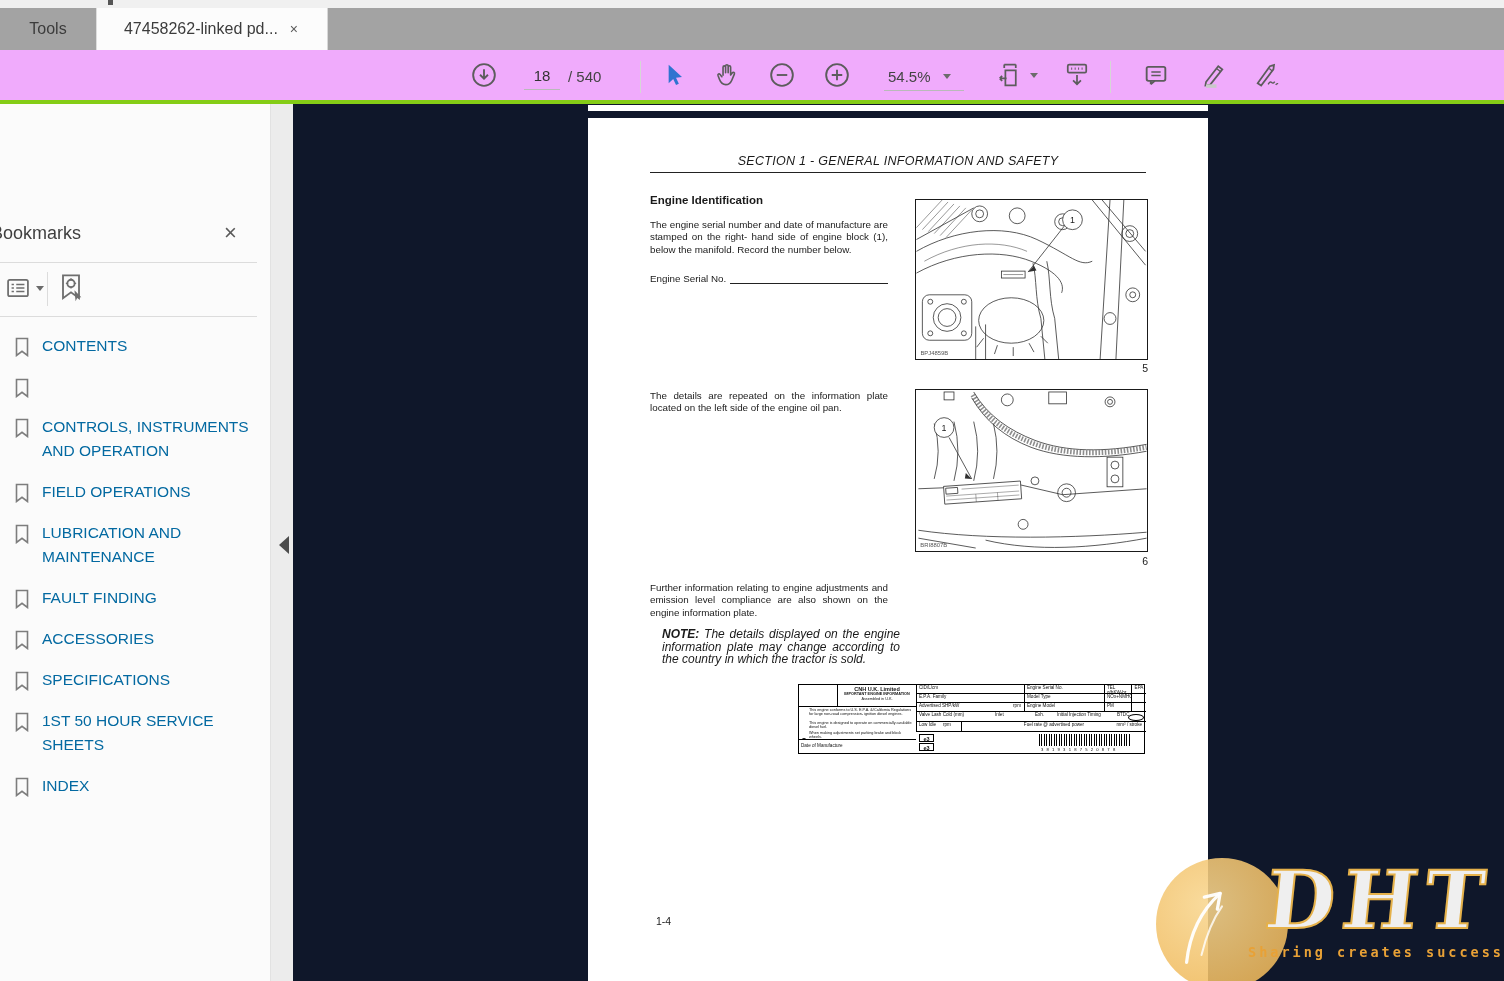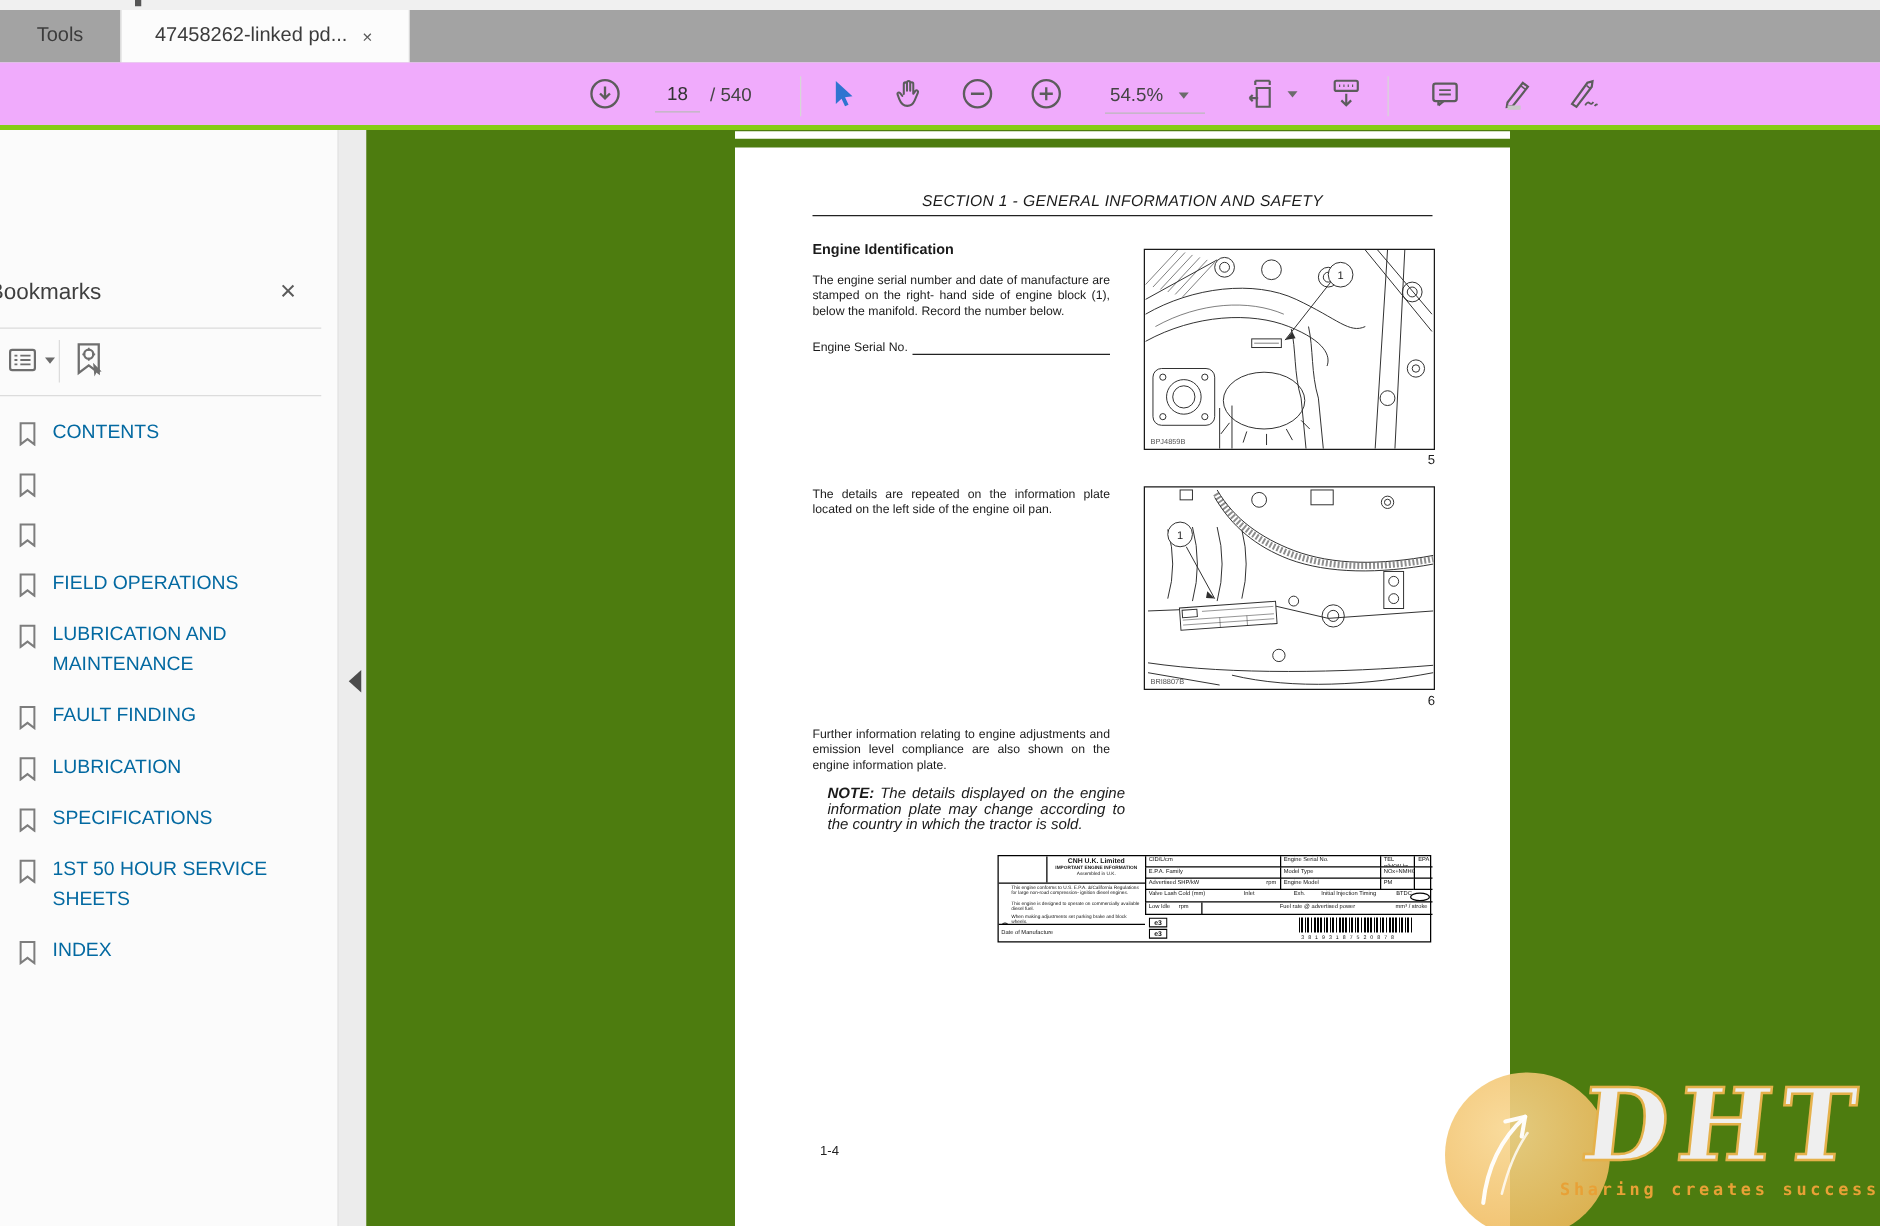--- a/index.html
+++ b/index.html
@@ -42,21 +42,21 @@
   .bm-list { position:absolute; left:0; top:224px; width:262px; }
   .bm-item { display:flex; gap:12px; padding:6px 0 0 14px; margin-bottom:11px; align-items:flex-start; }
   .bm-item .lbl { font-size:15.5px; line-height:24px; color:#0369a1; width:212px; }
   .bm-rib { flex:0 0 auto; margin-top:3px; }
   .sidebar-strip { position:absolute; left:270px; top:104px; width:23px; height:877px;
     background:#ececec; border-left:1px solid #e2e2e2; }
   .collapse-arrow { position:absolute; left:279px; top:536px; width:0; height:0;
     border-top:9px solid transparent; border-bottom:9px solid transparent; border-right:10px solid #4c4c4c; }
 
   
-  .docarea { position:absolute; left:293px; top:104px; width:1211px; height:877px; background:#4d7c0f; }
+  .docarea { position:absolute; left:293px; top:104px; width:1211px; height:877px; background:#0f172a; }
   .prev-page { position:absolute; left:295px; top:1px; width:620px; height:6px; background:#fff; }
   .page { position:absolute; left:295px; top:14px; width:620px; height:863px; background:#fff;
     color:#1a1a1a; }
   .sec-head { position:absolute; left:0; top:36px; width:100%; text-align:center;
     font-style:italic; font-size:12.5px; letter-spacing:0.3px; }
   .sec-rule { position:absolute; left:62px; top:54px; width:496px; border-top:1.5px solid #222; }
   .h-eng { position:absolute; left:62px; top:76px; font-weight:bold; font-size:11.5px; }
   .para { position:absolute; left:62px; width:238px; font-size:9.8px; line-height:12.4px;
     text-align:justify; }
   .p1 { top:101px; }
@@ -238,20 +238,21 @@
     </div>
     <div class="bm-item">
       <svg class="bm-rib" width="16" height="20" viewBox="0 0 16 20" fill="none" stroke="#7d7d7d" stroke-width="1.6">
           <path d="M2.5 1.5 h11 v17 l-5.5-4.2 L2.5 18.5 Z"></path>
         </svg>
     </div>
     <div class="bm-item">
       <svg class="bm-rib" width="16" height="20" viewBox="0 0 16 20" fill="none" stroke="#7d7d7d" stroke-width="1.6">
           <path d="M2.5 1.5 h11 v17 l-5.5-4.2 L2.5 18.5 Z"></path>
         </svg>
+      <span class="lbl">CONTROLS, INSTRUMENTS AND OPERATION</span>
     </div>
     <div class="bm-item">
       <svg class="bm-rib" width="16" height="20" viewBox="0 0 16 20" fill="none" stroke="#7d7d7d" stroke-width="1.6">
           <path d="M2.5 1.5 h11 v17 l-5.5-4.2 L2.5 18.5 Z"></path>
         </svg>
       <span class="lbl">FIELD OPERATIONS</span>
     </div>
     <div class="bm-item">
       <svg class="bm-rib" width="16" height="20" viewBox="0 0 16 20" fill="none" stroke="#7d7d7d" stroke-width="1.6">
           <path d="M2.5 1.5 h11 v17 l-5.5-4.2 L2.5 18.5 Z"></path>
@@ -261,21 +262,21 @@
     <div class="bm-item">
       <svg class="bm-rib" width="16" height="20" viewBox="0 0 16 20" fill="none" stroke="#7d7d7d" stroke-width="1.6">
           <path d="M2.5 1.5 h11 v17 l-5.5-4.2 L2.5 18.5 Z"></path>
         </svg>
       <span class="lbl">FAULT FINDING</span>
     </div>
     <div class="bm-item">
       <svg class="bm-rib" width="16" height="20" viewBox="0 0 16 20" fill="none" stroke="#7d7d7d" stroke-width="1.6">
           <path d="M2.5 1.5 h11 v17 l-5.5-4.2 L2.5 18.5 Z"></path>
         </svg>
-      <span class="lbl">LUBRICATION</span>
+      <span class="lbl">ACCESSORIES</span>
     </div>
     <div class="bm-item">
       <svg class="bm-rib" width="16" height="20" viewBox="0 0 16 20" fill="none" stroke="#7d7d7d" stroke-width="1.6">
           <path d="M2.5 1.5 h11 v17 l-5.5-4.2 L2.5 18.5 Z"></path>
         </svg>
       <span class="lbl">SPECIFICATIONS</span>
     </div>
     <div class="bm-item">
       <svg class="bm-rib" width="16" height="20" viewBox="0 0 16 20" fill="none" stroke="#7d7d7d" stroke-width="1.6">
           <path d="M2.5 1.5 h11 v17 l-5.5-4.2 L2.5 18.5 Z"></path>

